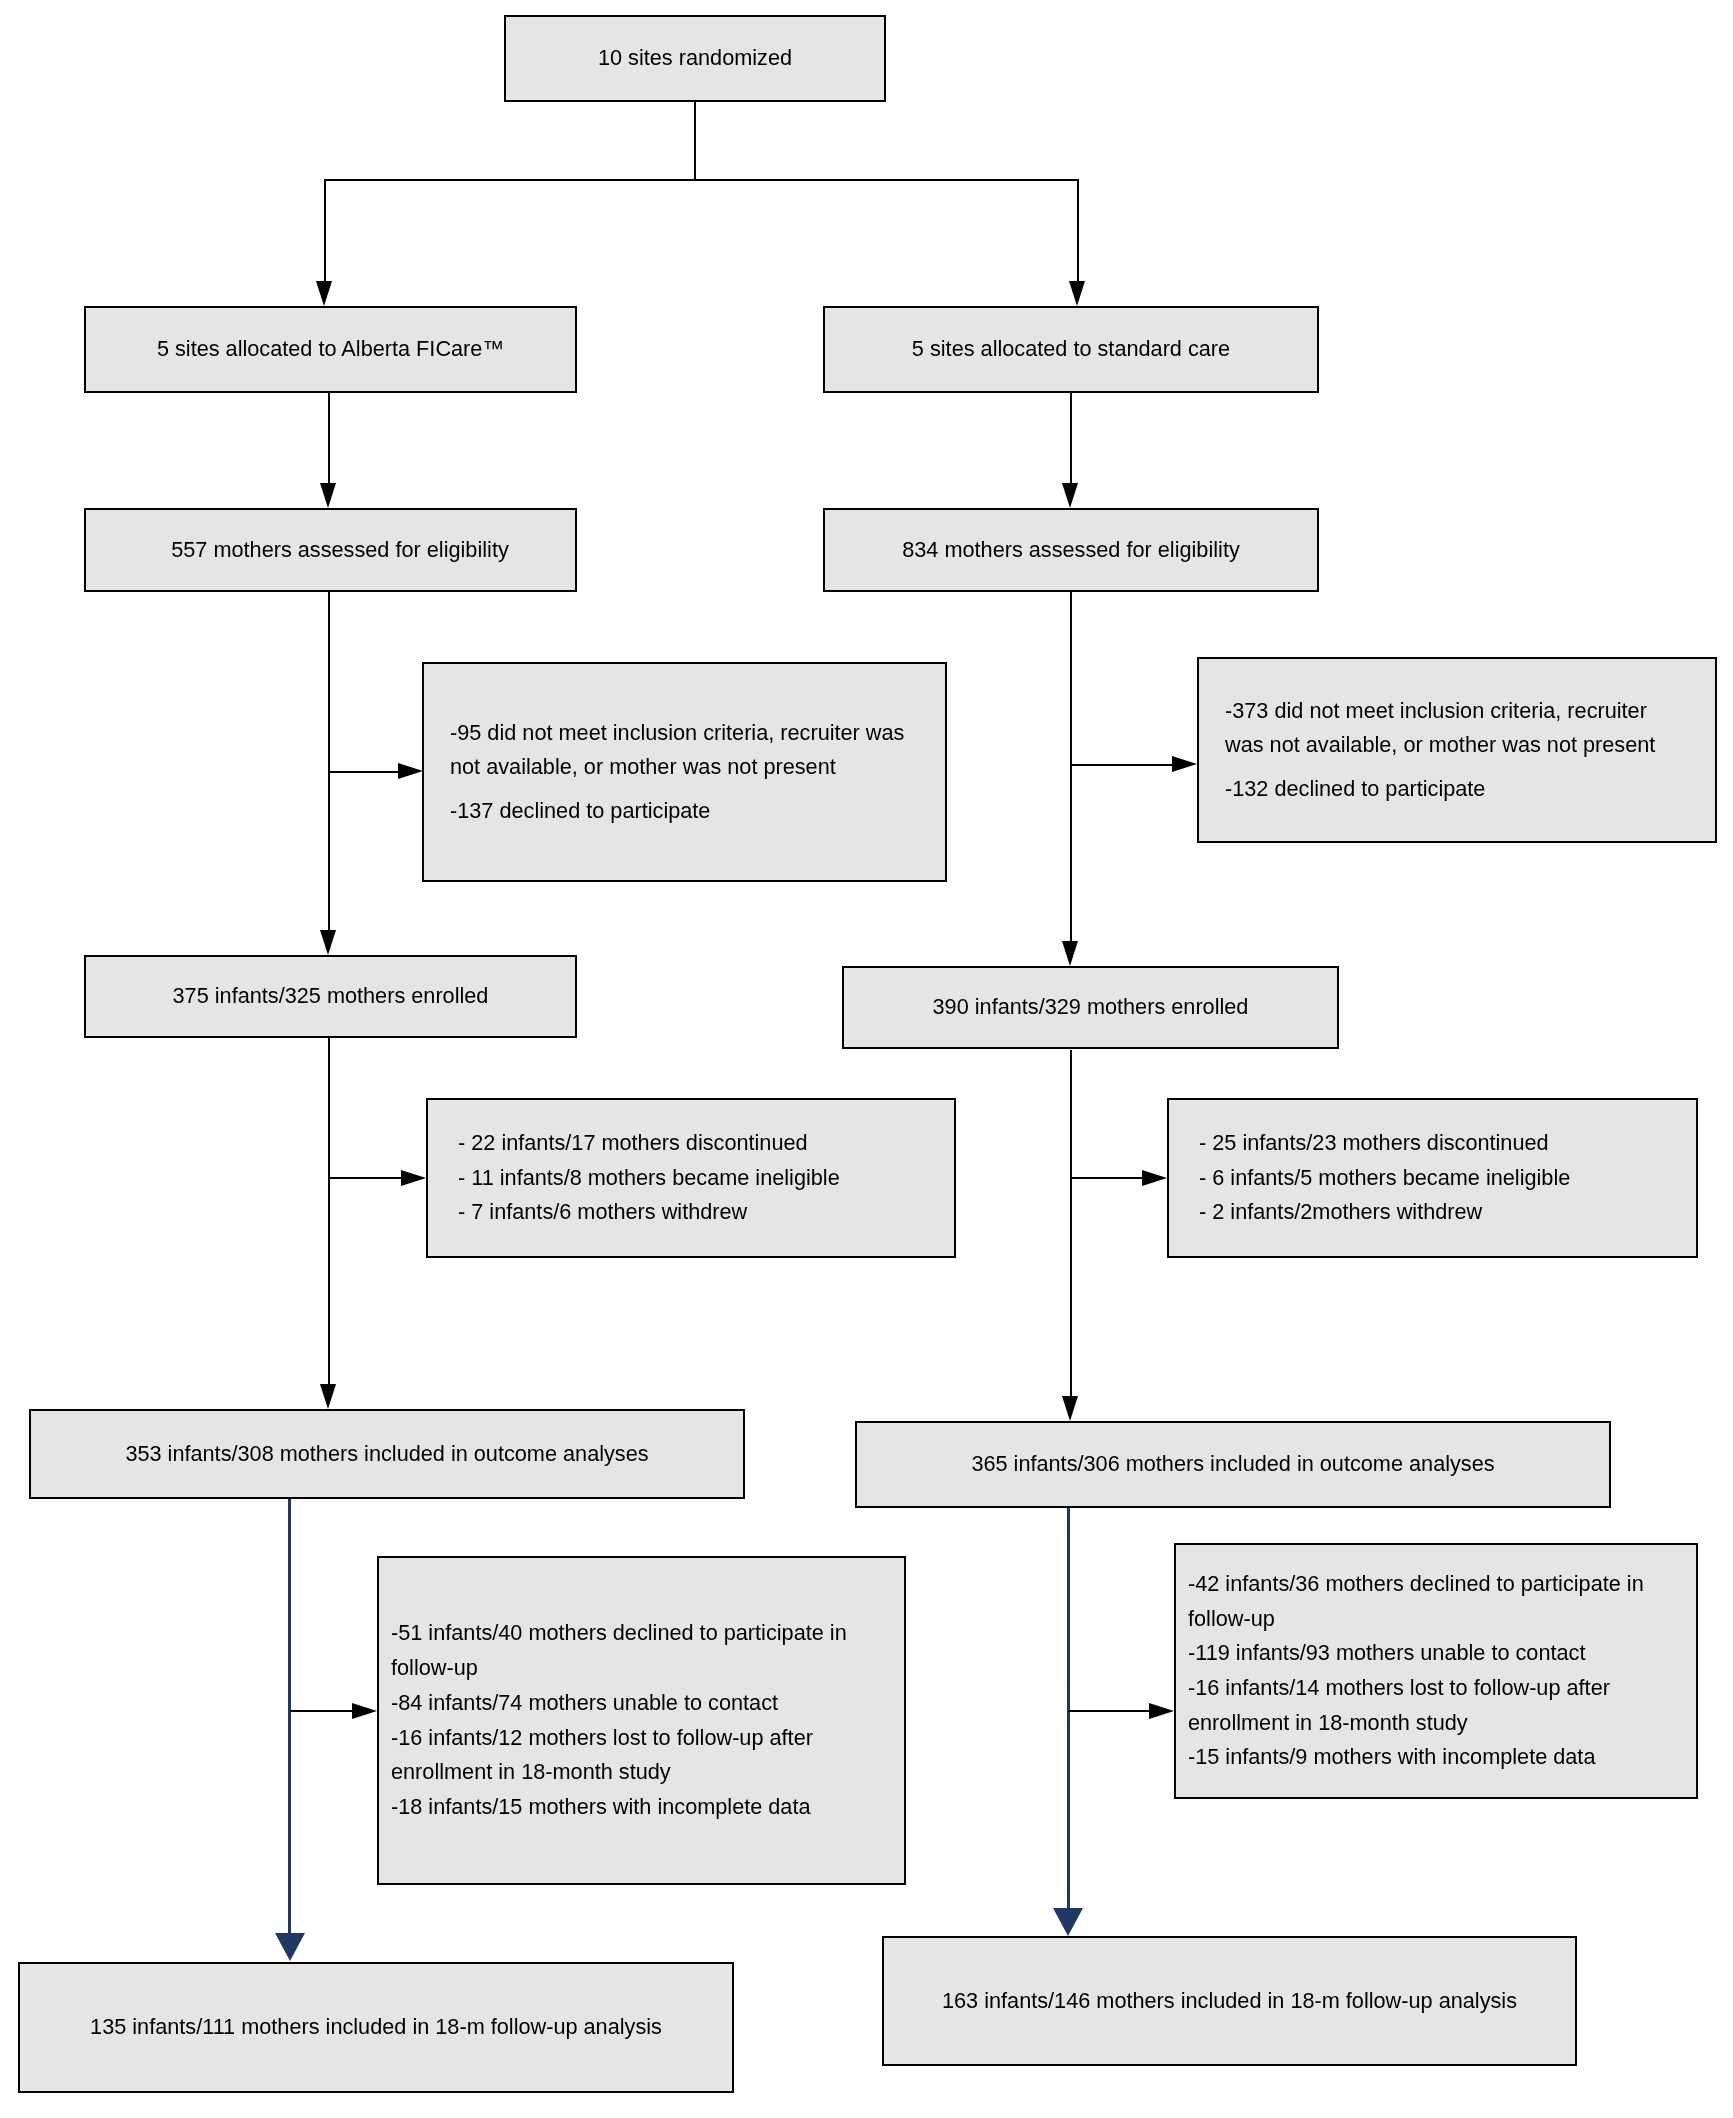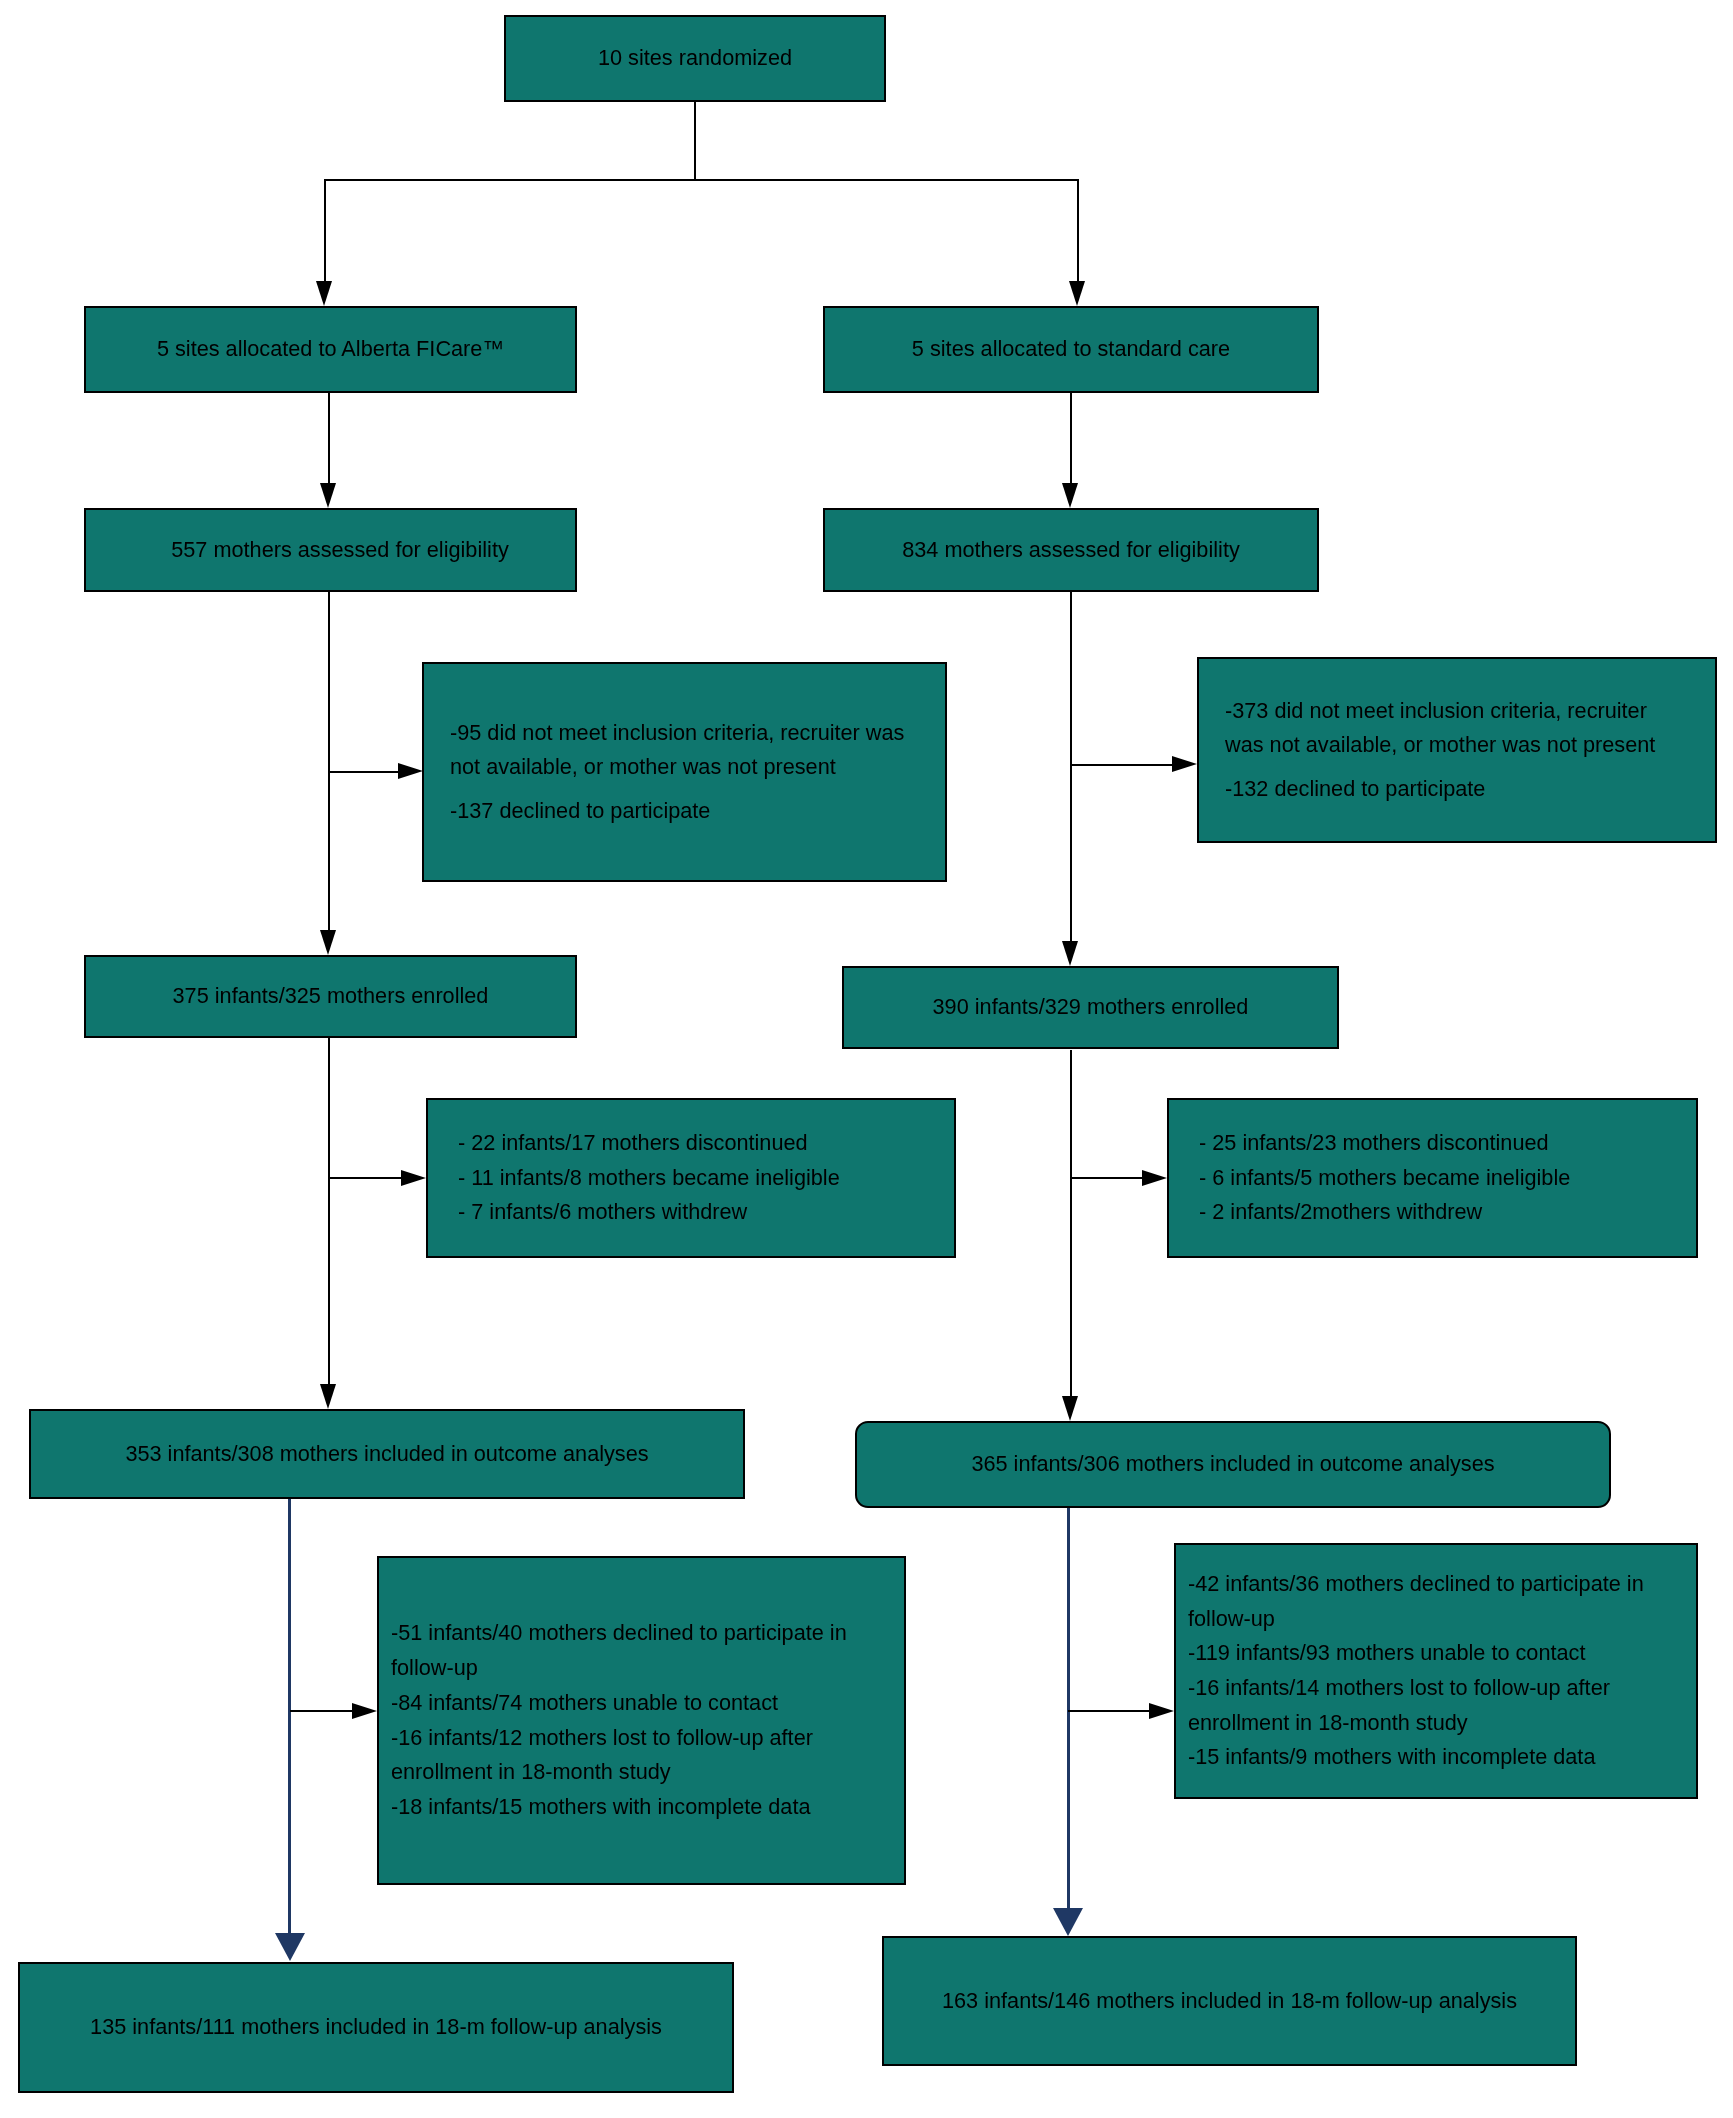--- a/index.html
+++ b/index.html
@@ -9,21 +9,21 @@
     width: 1734px;
     height: 2119px;
     background: var(--bg, #ffffff);
     font-family: "Liberation Sans", "DejaVu Sans", sans-serif;
     font-size: 21.7px;
     color: var(--ink, #000000);
   }
   .box {
     position: absolute;
     border: 2.2px solid var(--line, #000000);
-    background: #0f766e;
+    background: #e5e5e5;
     display: flex;
     align-items: center;
     justify-content: center;
   }
   .box .content { width: 100%; }
   .box.center .content { text-align: center; line-height: 1.5; padding: 0 13px; }
   .box.side .content { text-align: left; line-height: 1.6; }
   .box.excl .content { padding: 16.2px 32.5px 16.2px 26px; }
   .box.excl .para + .para { margin-top: 8.7px; }
   .box.disc .content { padding: 8.7px 21.7px 8.7px 30px; }
@@ -154,21 +154,21 @@
         <div class="para">- 25 infants/23 mothers discontinued</div>
         <div class="para">- 6 infants/5 mothers became ineligible</div>
         <div class="para">- 2 infants/2mothers withdrew</div>
       </div>
   </div>
 
   <div class="box center" style="left:29px; top:1409px; width:716px; height:90px;">
     <div class="content">353 infants/308 mothers included in outcome analyses</div>
   </div>
 
-  <div class="box center" style="left:855px; top:1421px; width:756px; height:87px;border-radius:13px;">
+  <div class="box center" style="left:855px; top:1421px; width:756px; height:87px;">
     <div class="content">365 infants/306 mothers included in outcome analyses</div>
   </div>
 
   <div class="box side fuexcl" style="left:377px; top:1556px; width:529px; height:329px;">
     <div class="content">
         <div class="para">-51 infants/40 mothers declined to participate in follow-up</div>
         <div class="para">-84 infants/74 mothers unable to contact</div>
         <div class="para">-16 infants/12 mothers lost to follow-up after enrollment in 18-month study</div>
         <div class="para">-18 infants/15 mothers with incomplete data</div>
       </div>

